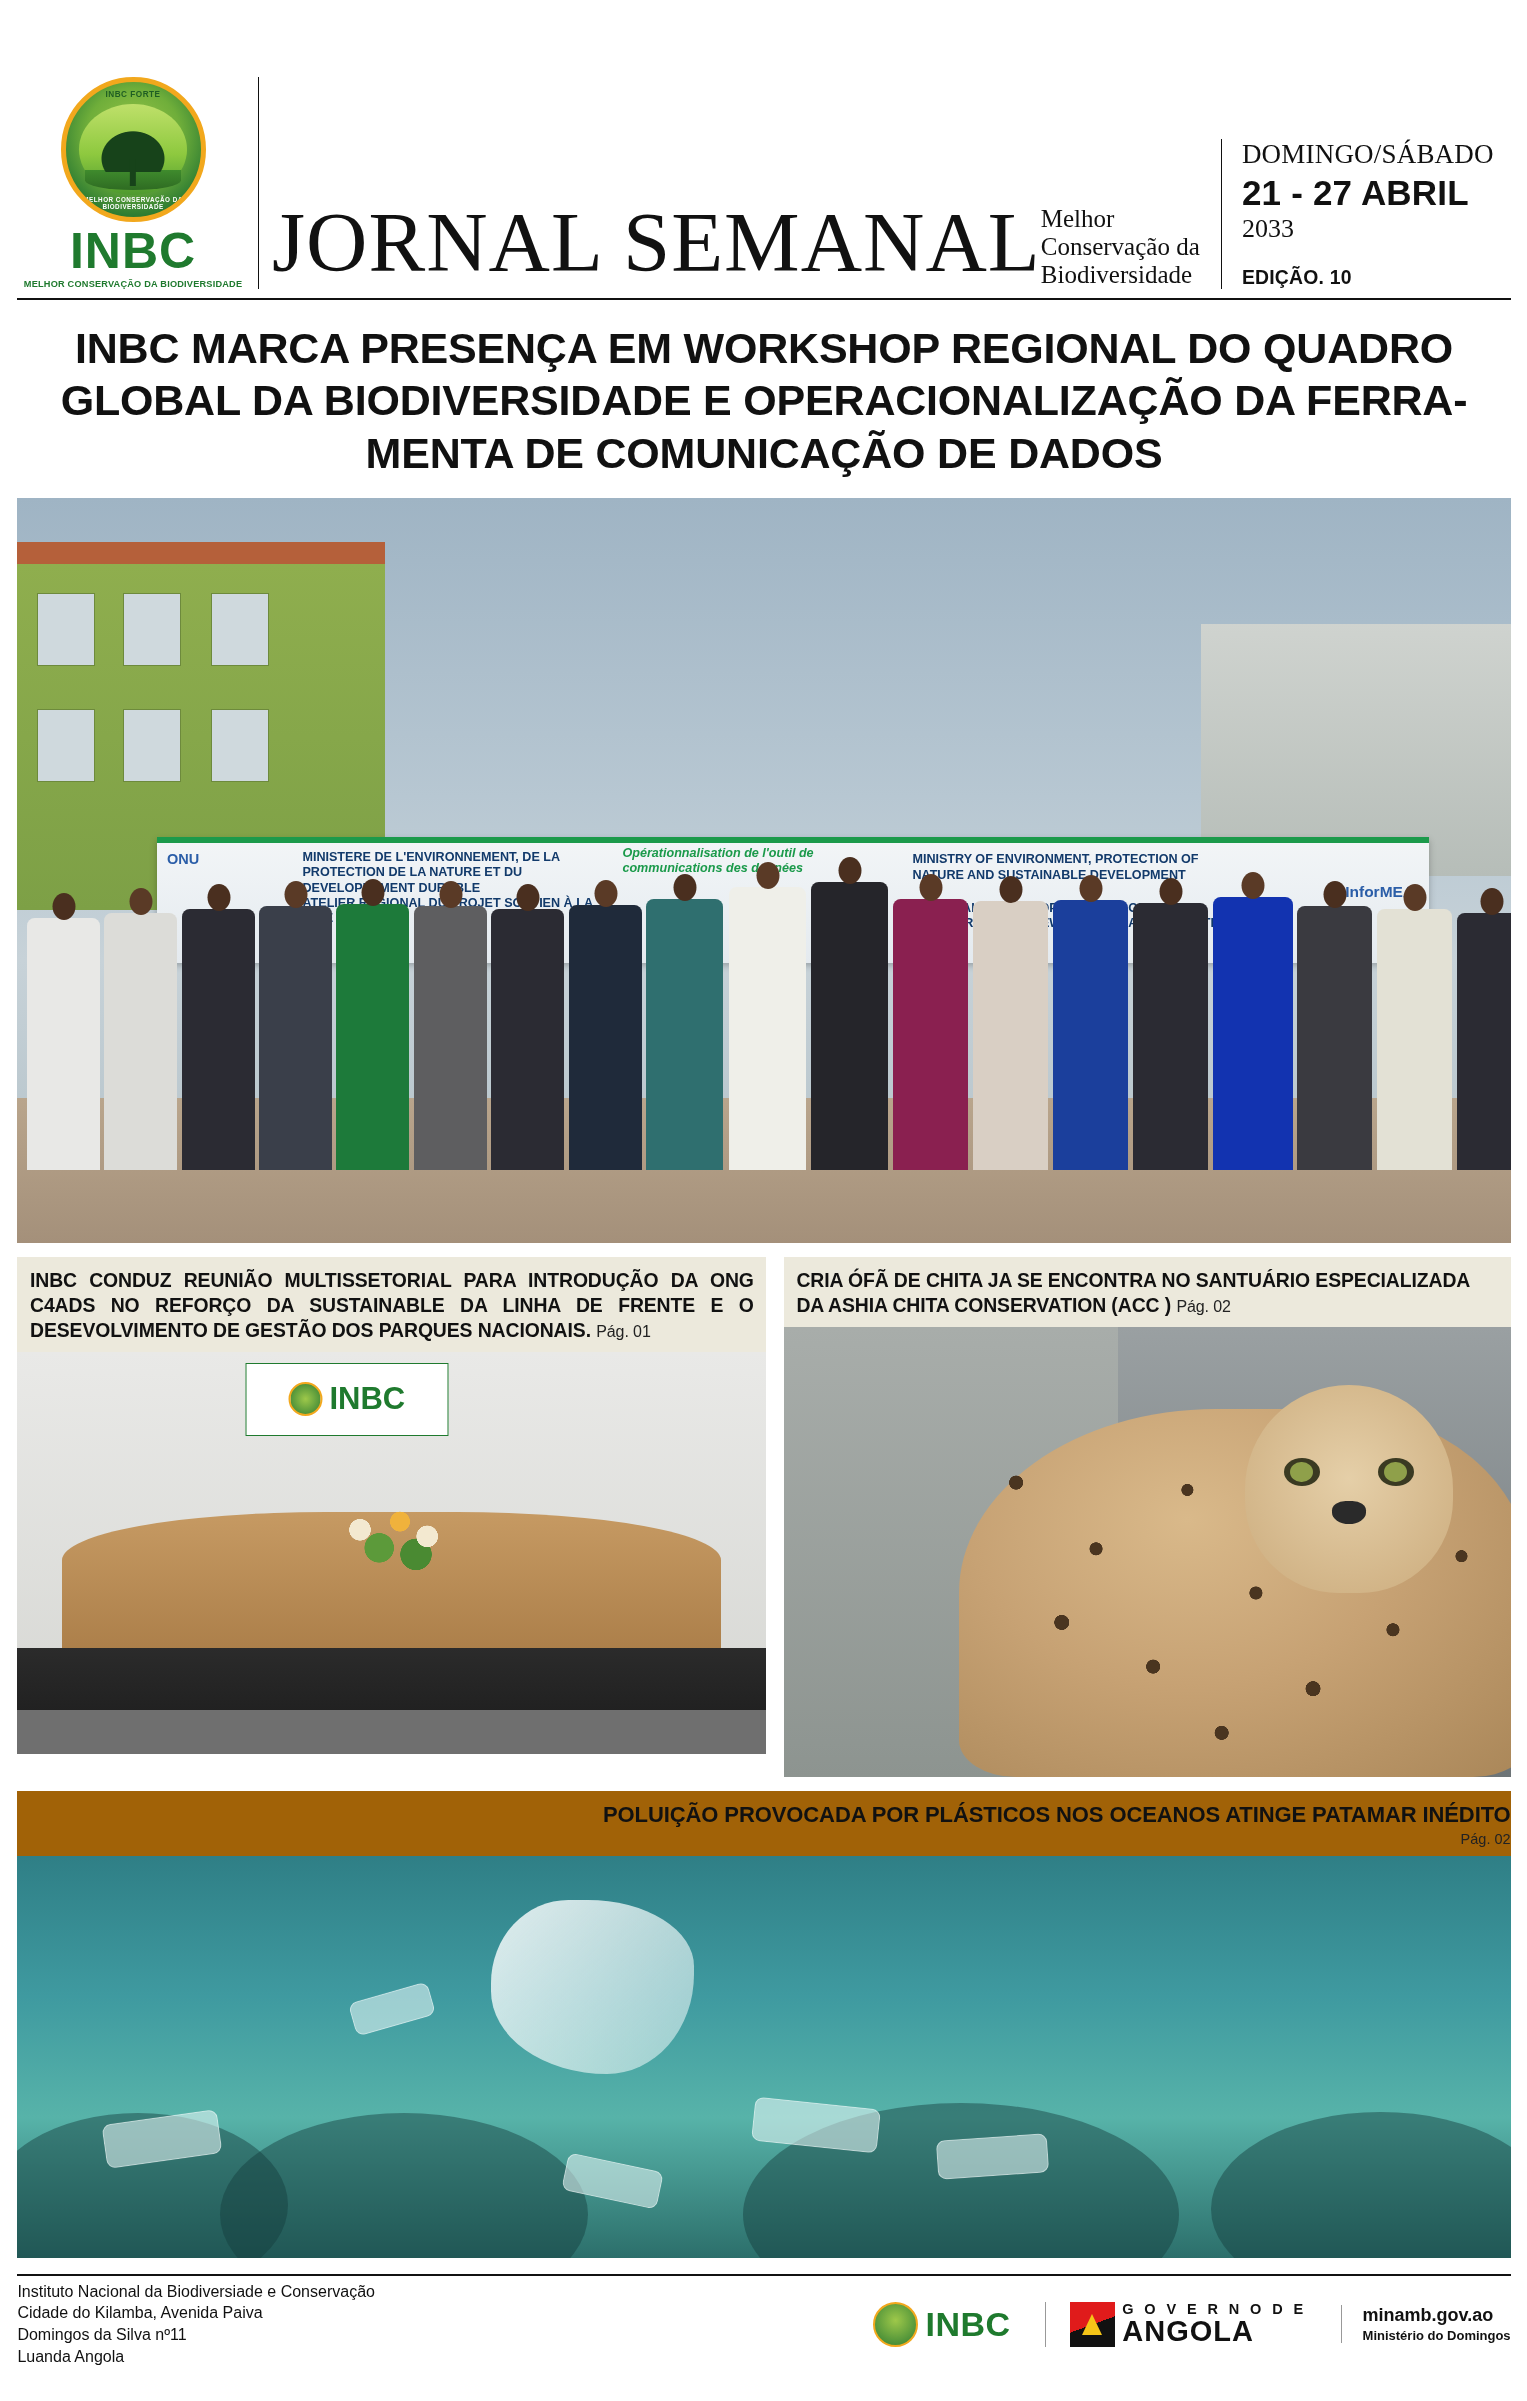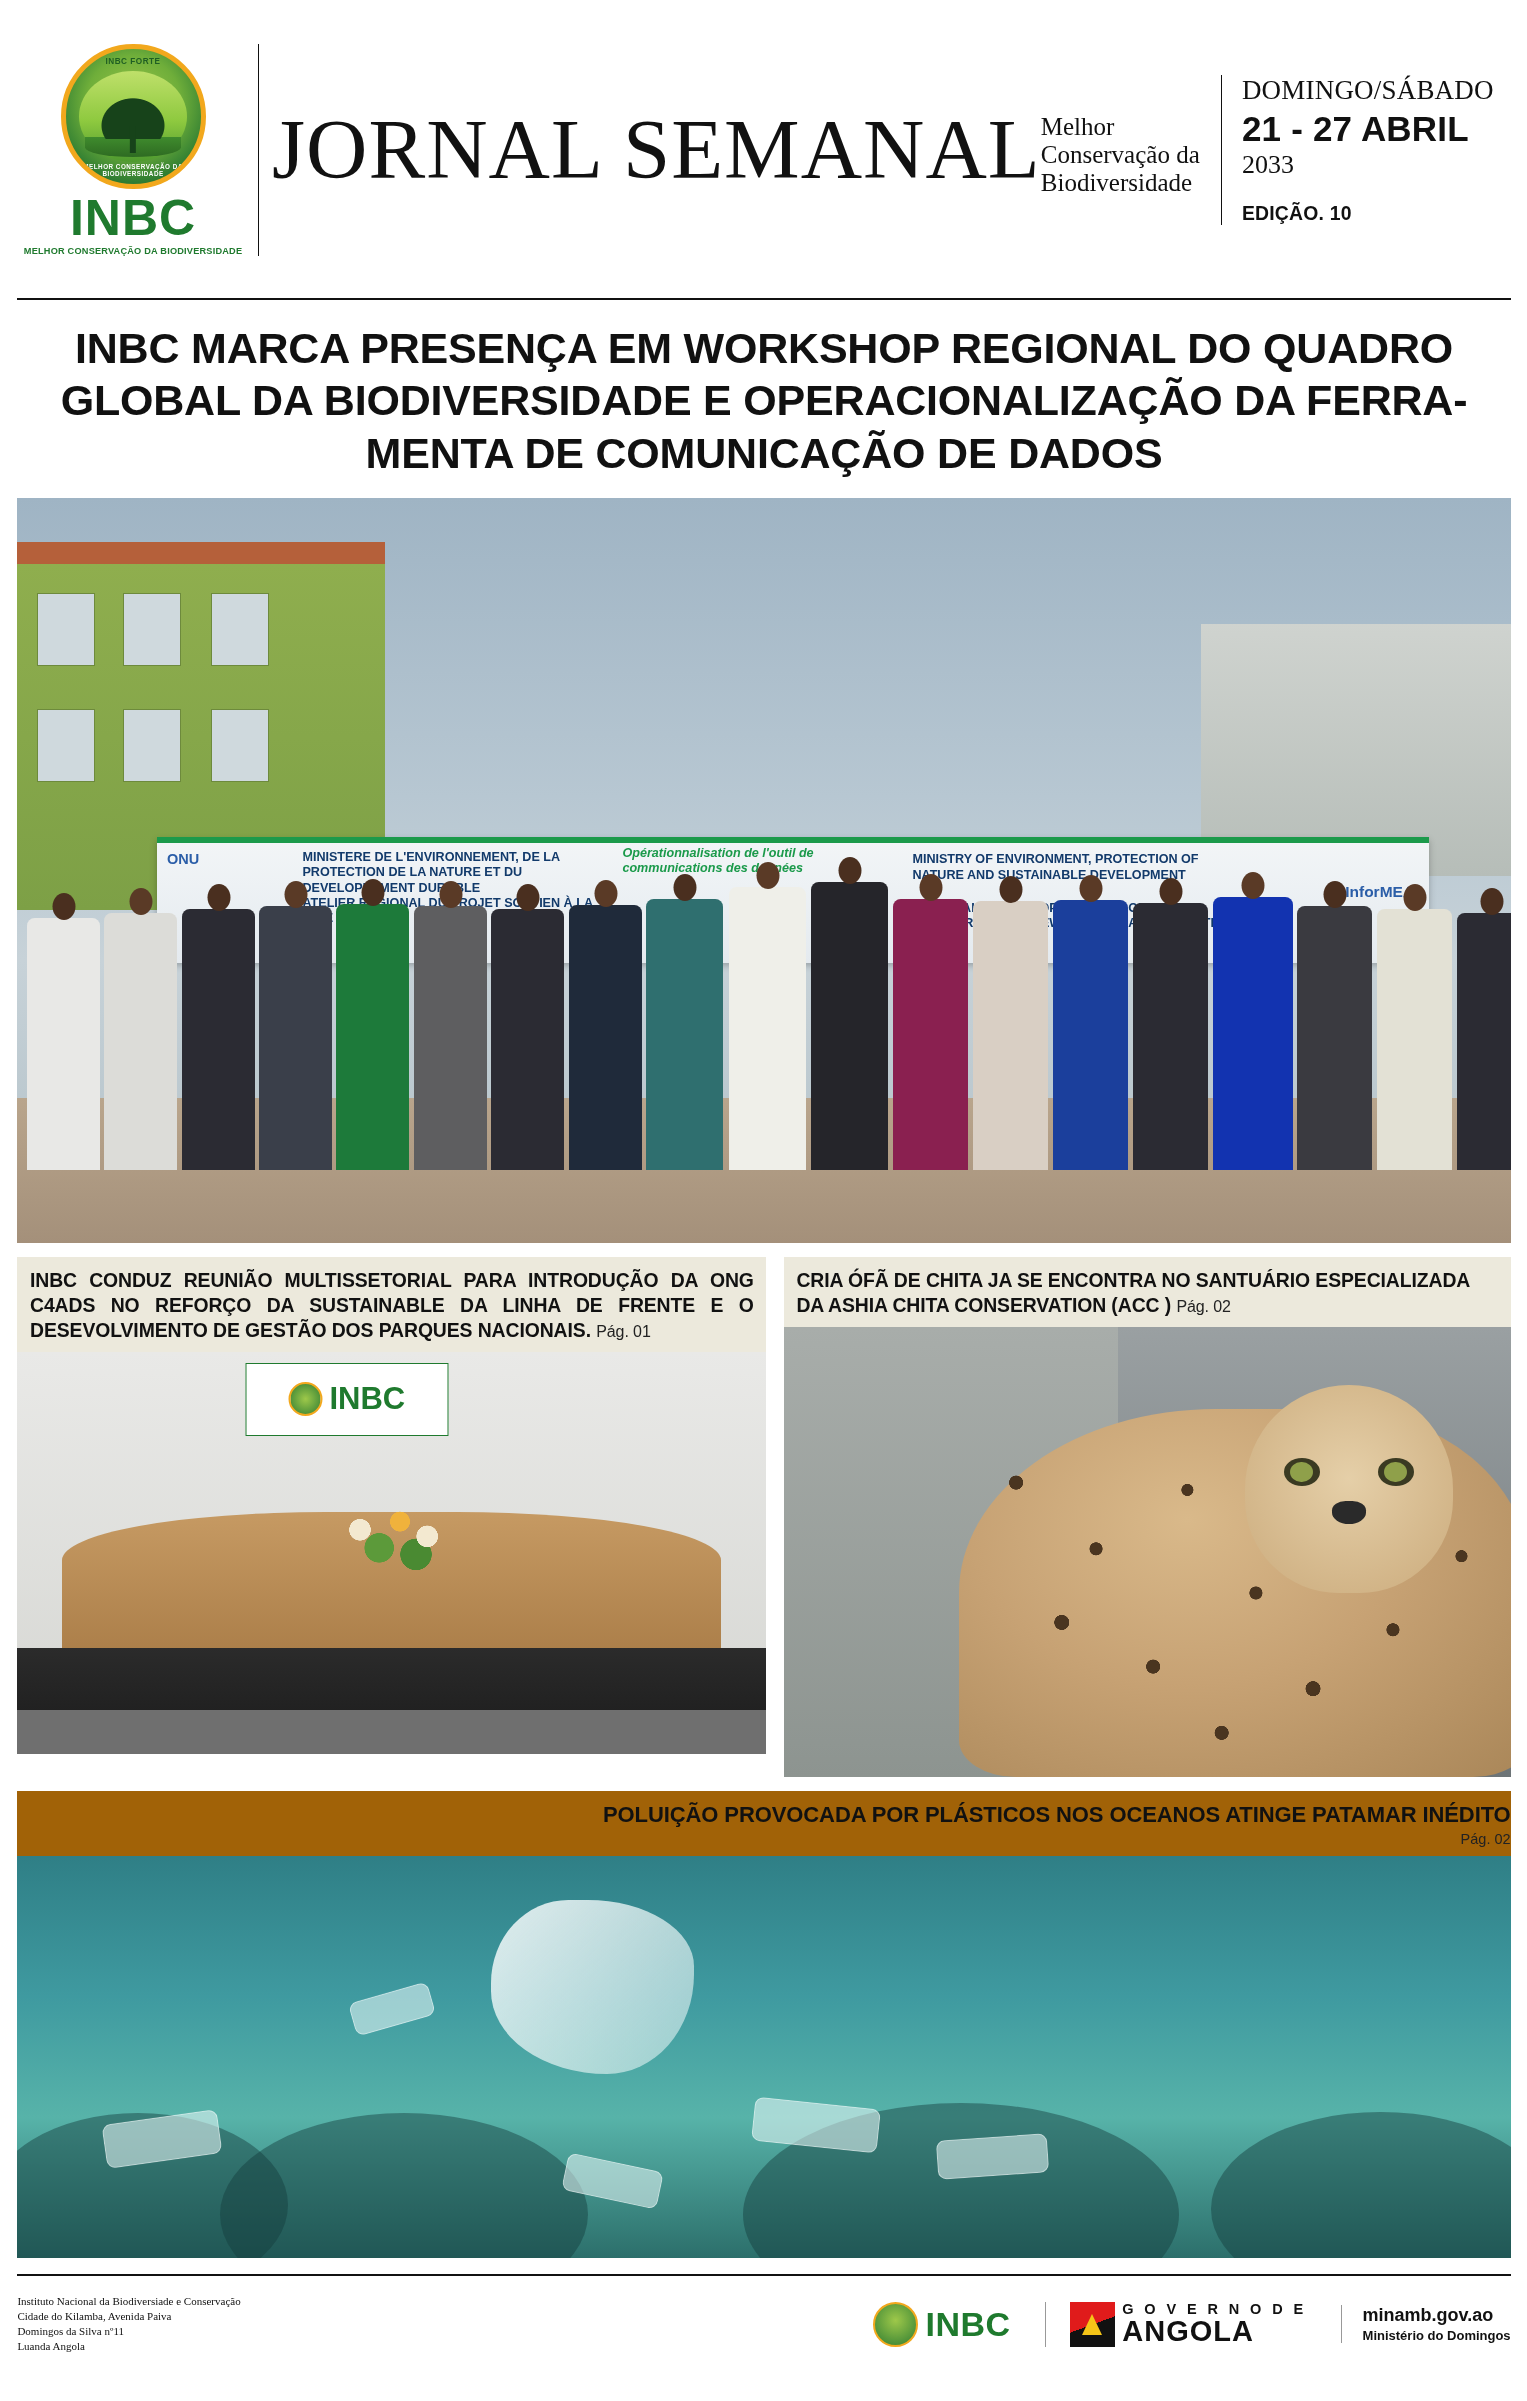--- a/index.html
+++ b/index.html
@@ -13,21 +13,21 @@
     height: 2401px;
     background: #ffffff;
     position: relative;
     overflow: hidden;
     padding: 0 17.4px;
   }
 
   
   .masthead {
     display: flex;
-    align-items: center;
+    align-items: flex-end;
     border-bottom: 2.9px solid #111;
     padding: 10.6px 0 8.7px 0;
     height: 300px;
   }
   .logo-block {
     width: 242px;
     display: flex;
     flex-direction: column;
     align-items: center;
     justify-content: center;
@@ -247,21 +247,21 @@
   }
 
   
   .footer {
     border-top: 2.4px solid #111;
     margin-top: 16.5px;
     padding: 10.6px 0 4.8px 0;
     display: flex; align-items: center; justify-content: space-between;
     height: 92px;
   }
-  .addr { font-family:Liberation Serif, serif; font-size: 11px; line-height: 1.35; color:#111; }
+  .addr { font-family:Liberation Sans, sans-serif; font-size: 16px; line-height: 1.35; color:#111; }
   .foot-logos { display:flex; align-items:center; gap: 34px; }
   .foot-inbc { display:flex; align-items:center; gap: 7.7px; }
   .foot-emblem {
     width: 45px; height: 45px; border-radius:50%;
     background: radial-gradient(circle at 50% 40%, #9ec84a, #2f7d32);
     border: 2.4px solid #f2a81d;
   }
   .foot-inbc-text { font-size: 34px; font-weight: 900; color:#1f7a2e; letter-spacing:0.5px; }
   .foot-ang { display:flex; align-items:center; gap: 7.7px; border-left: 1.5px solid #999; padding-left: 24px;}
   .ang-a {

